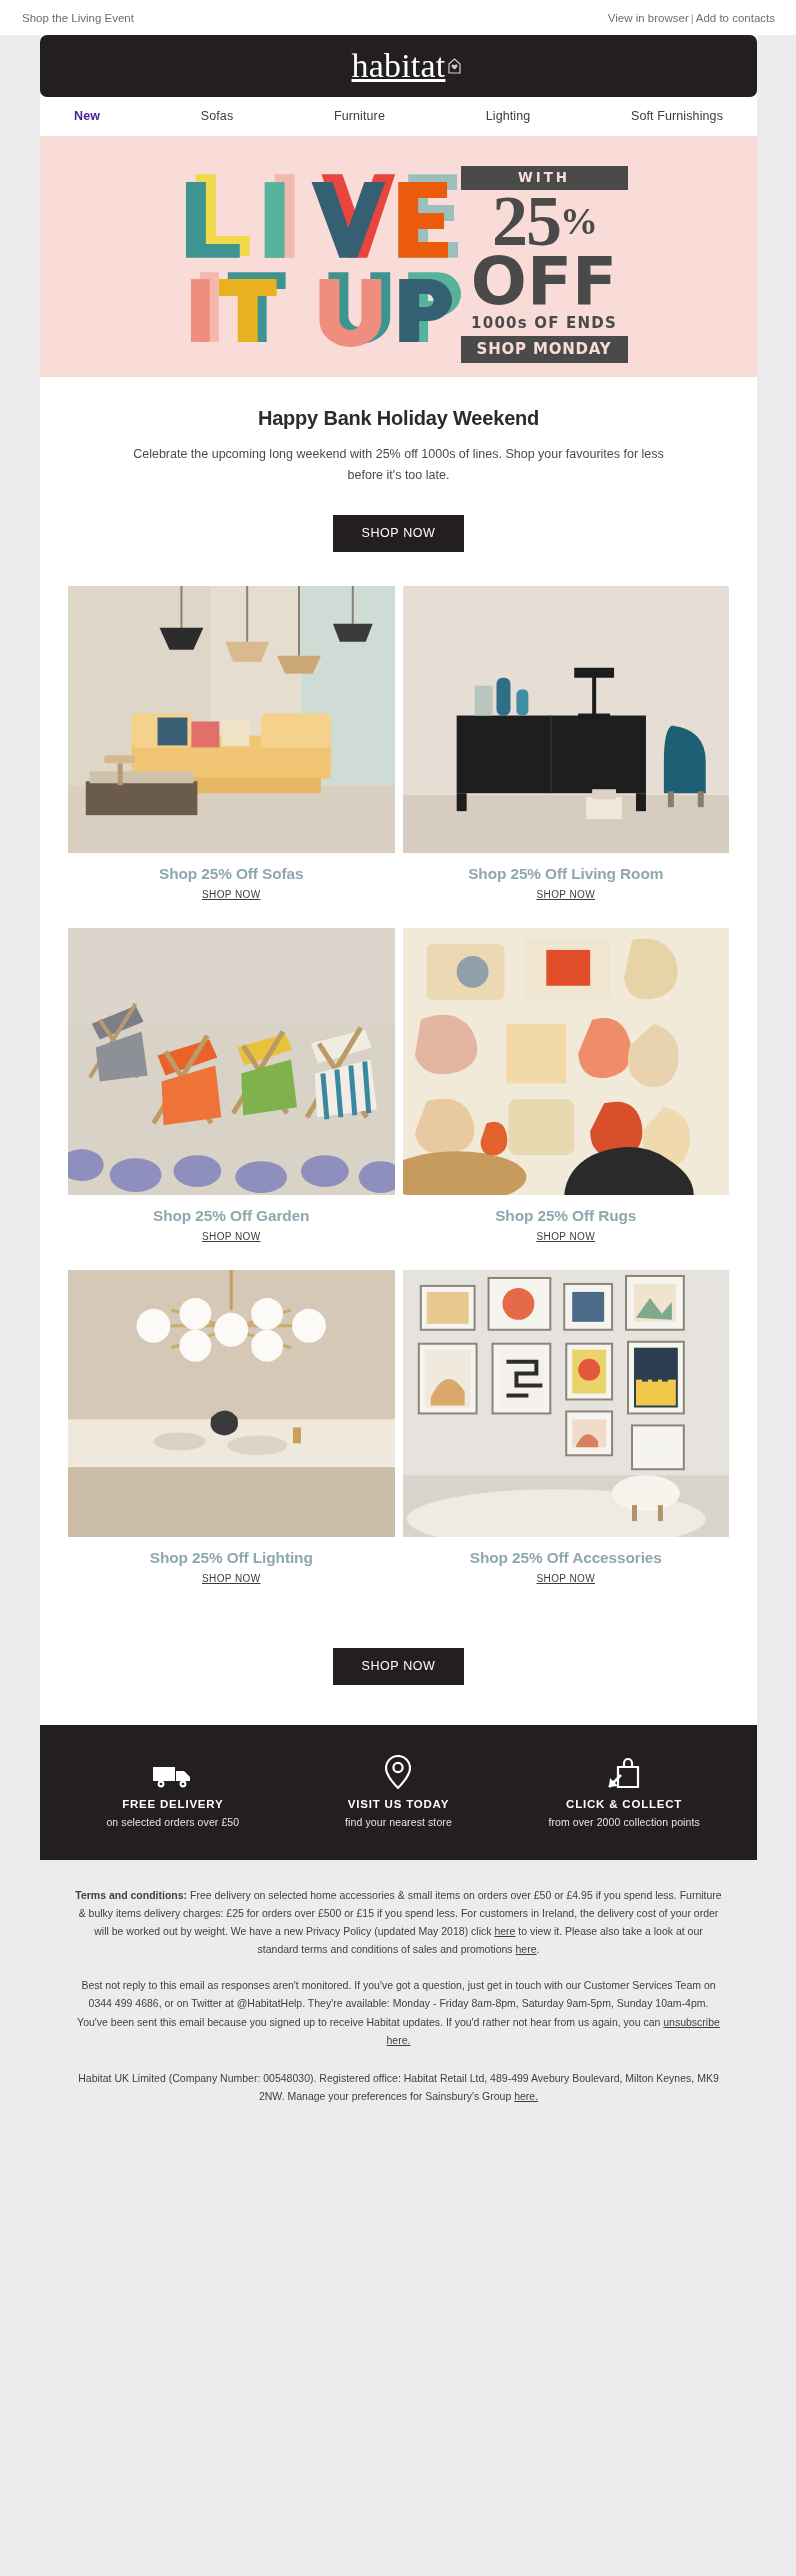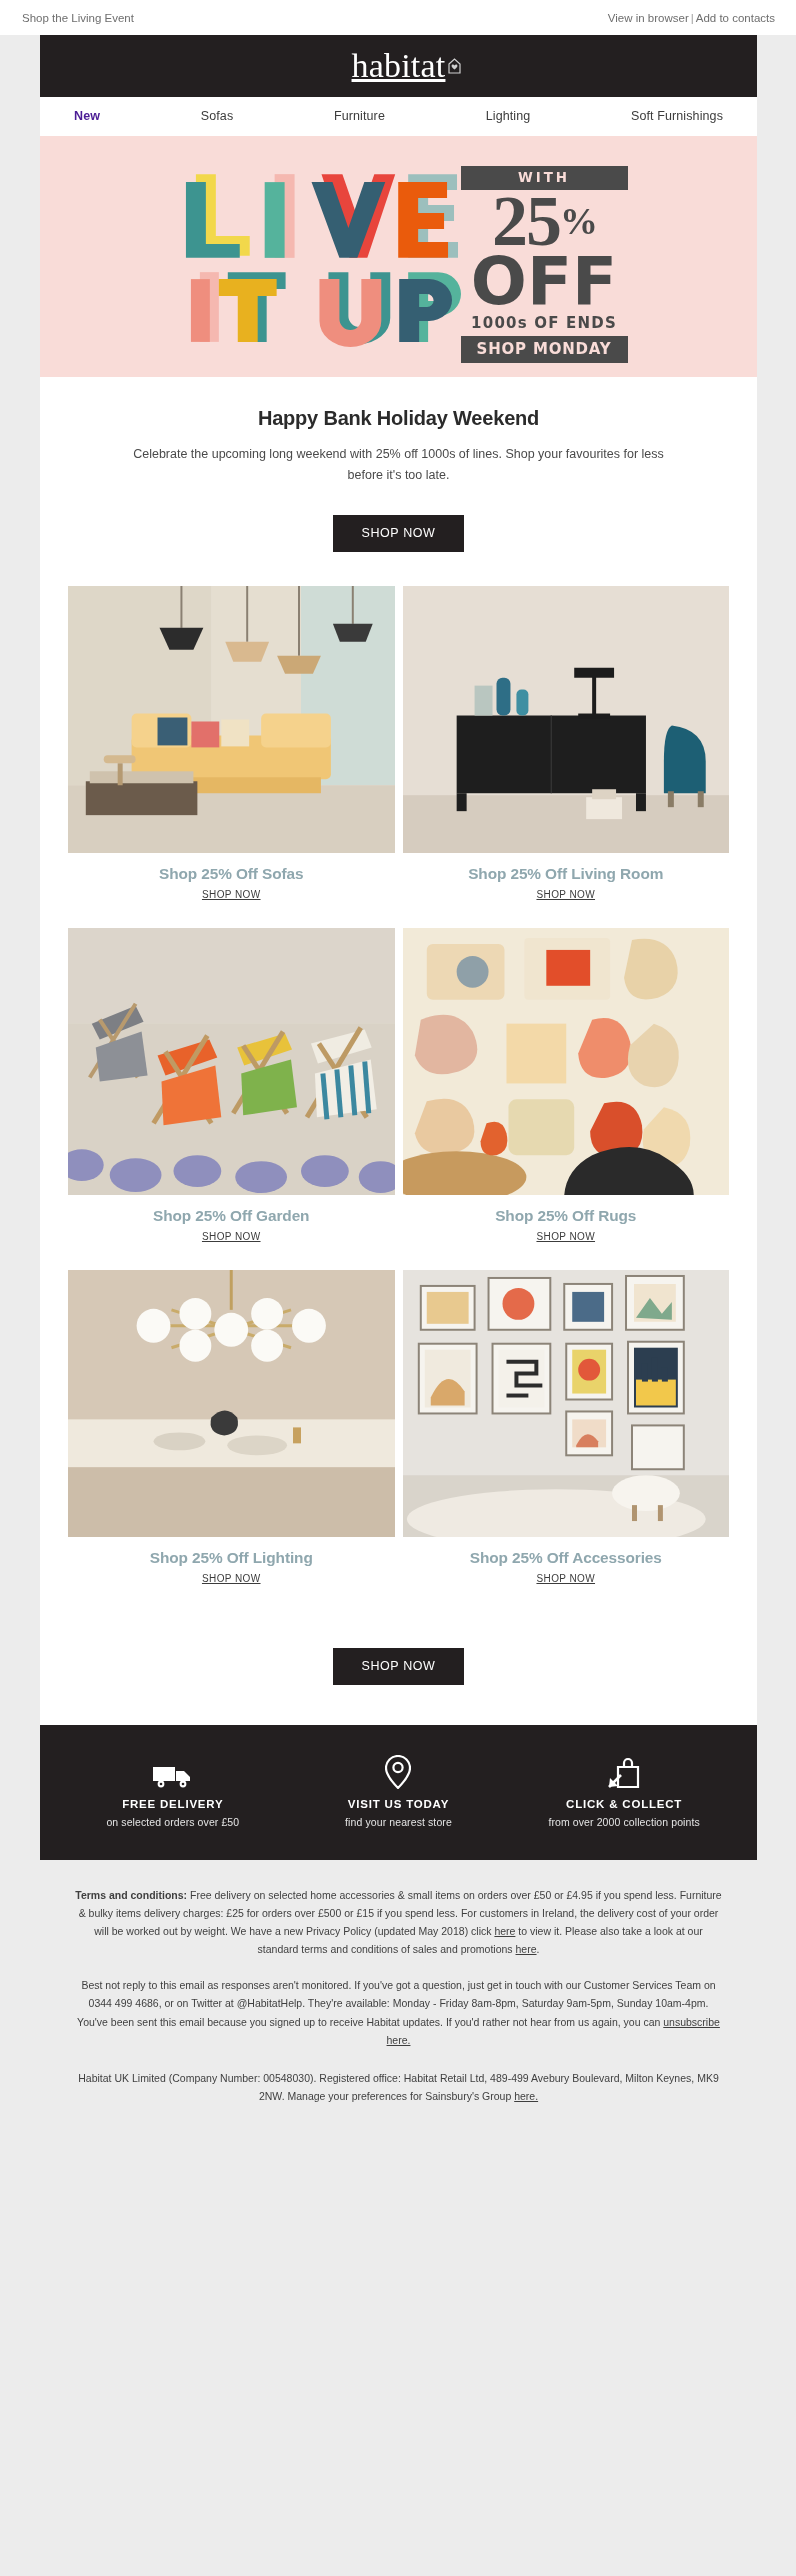--- a/index.html
+++ b/index.html
@@ -27,20 +27,21 @@
   
   .email { width: 717px; margin: 0 auto; background: #ffffff; }
 
   
   .logobar {
     background: #231f20;
     height: 62px;
     display: flex;
     align-items: center;
     justify-content: center;
+    border-radius: 7px;
   }
   .logo {
     font-family: "Liberation Serif", serif;
     font-size: 34px;
     color: #ffffff;
     letter-spacing: 0.2px;
     position: relative;
     line-height: 1;
     font-weight: 400;
   }

